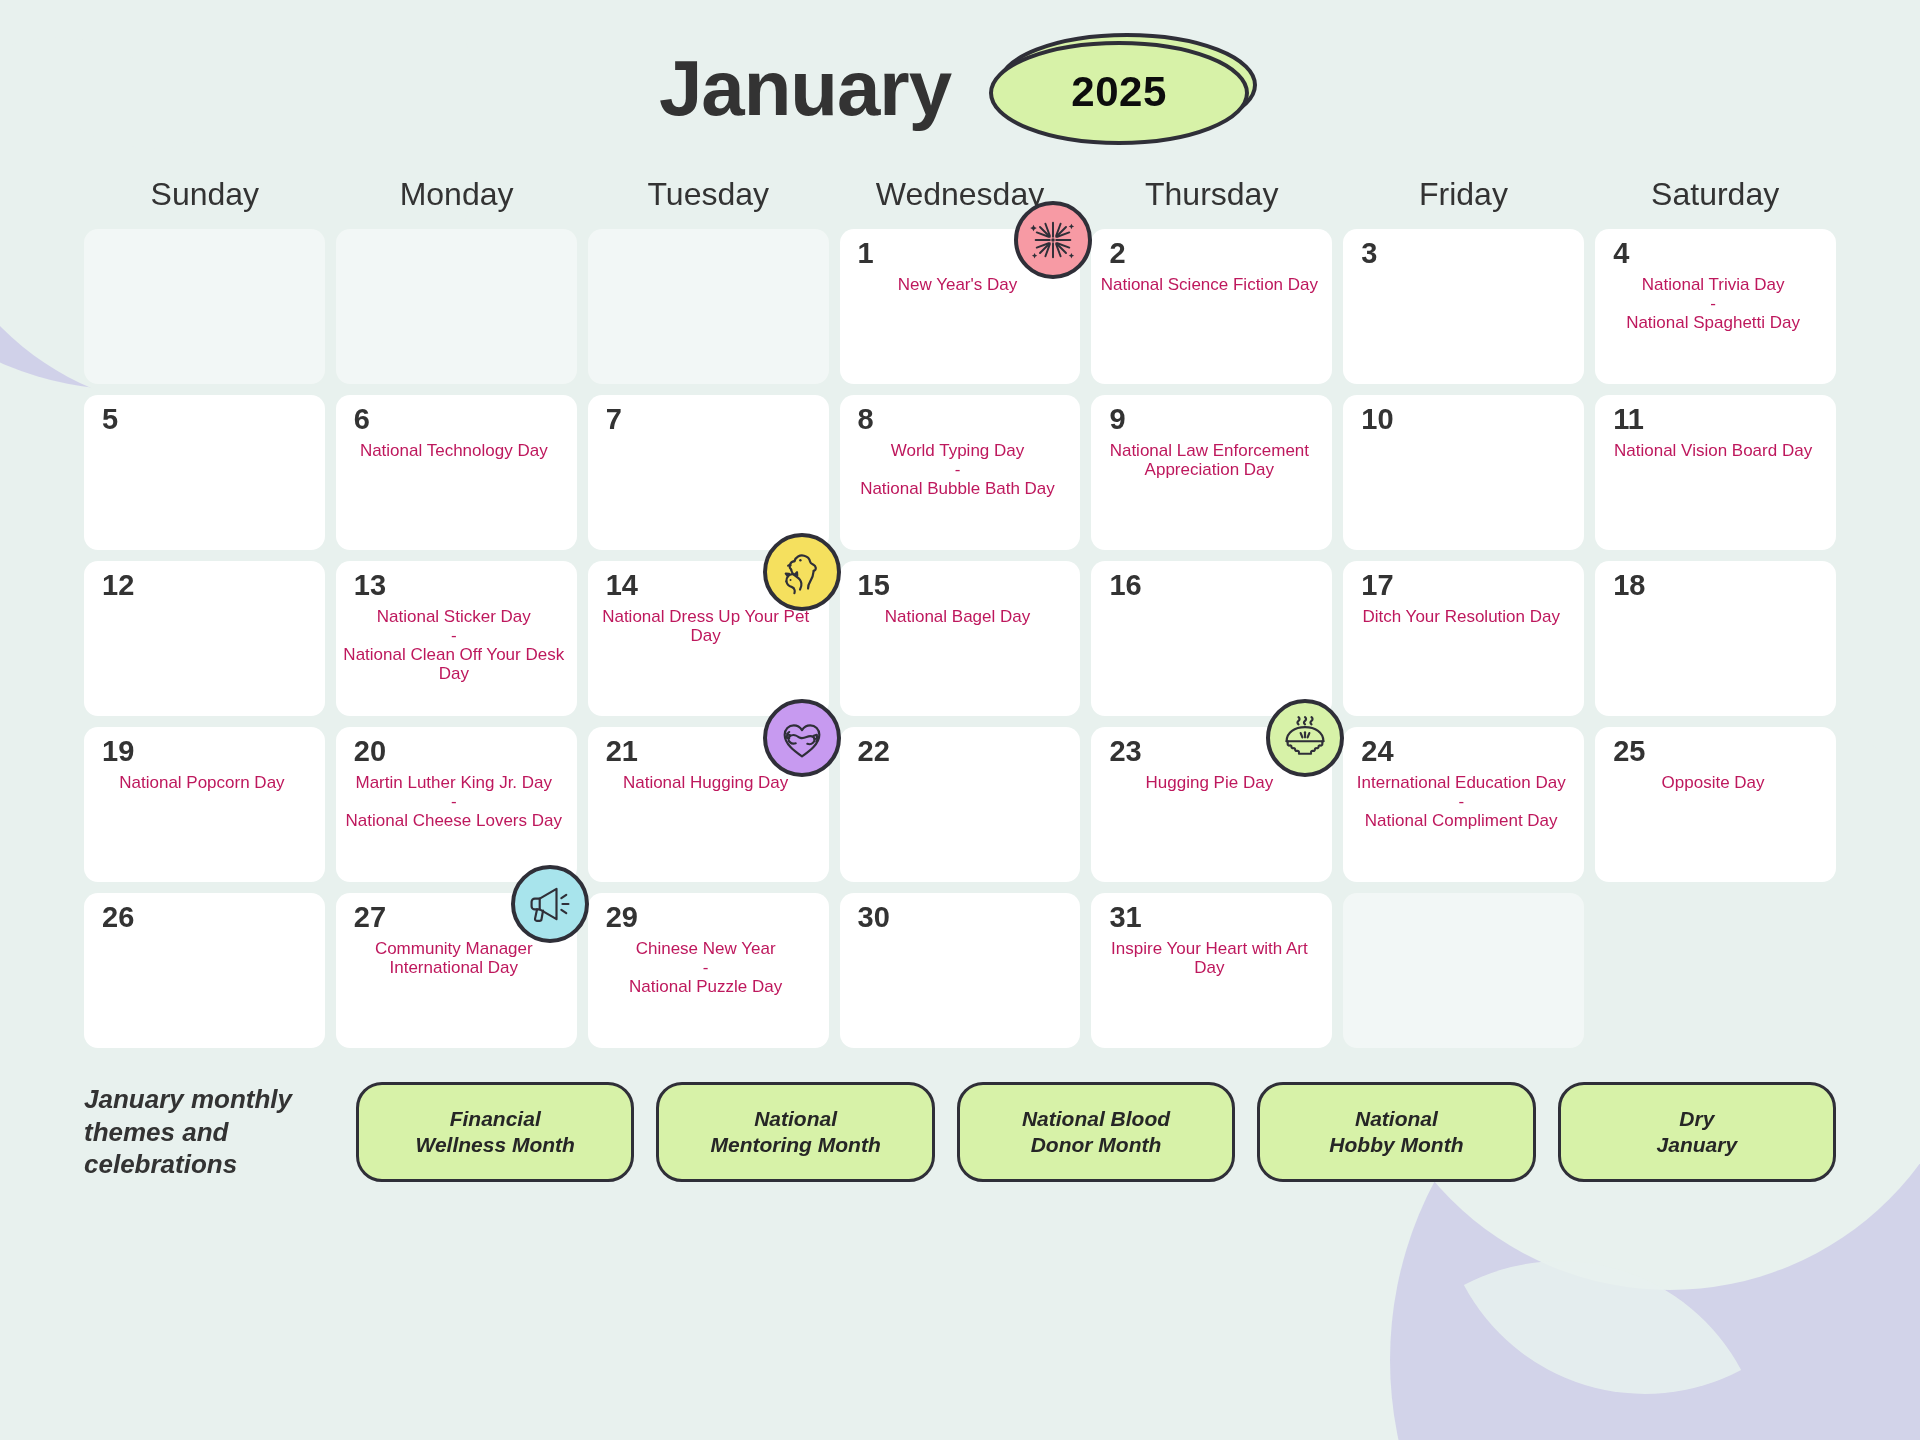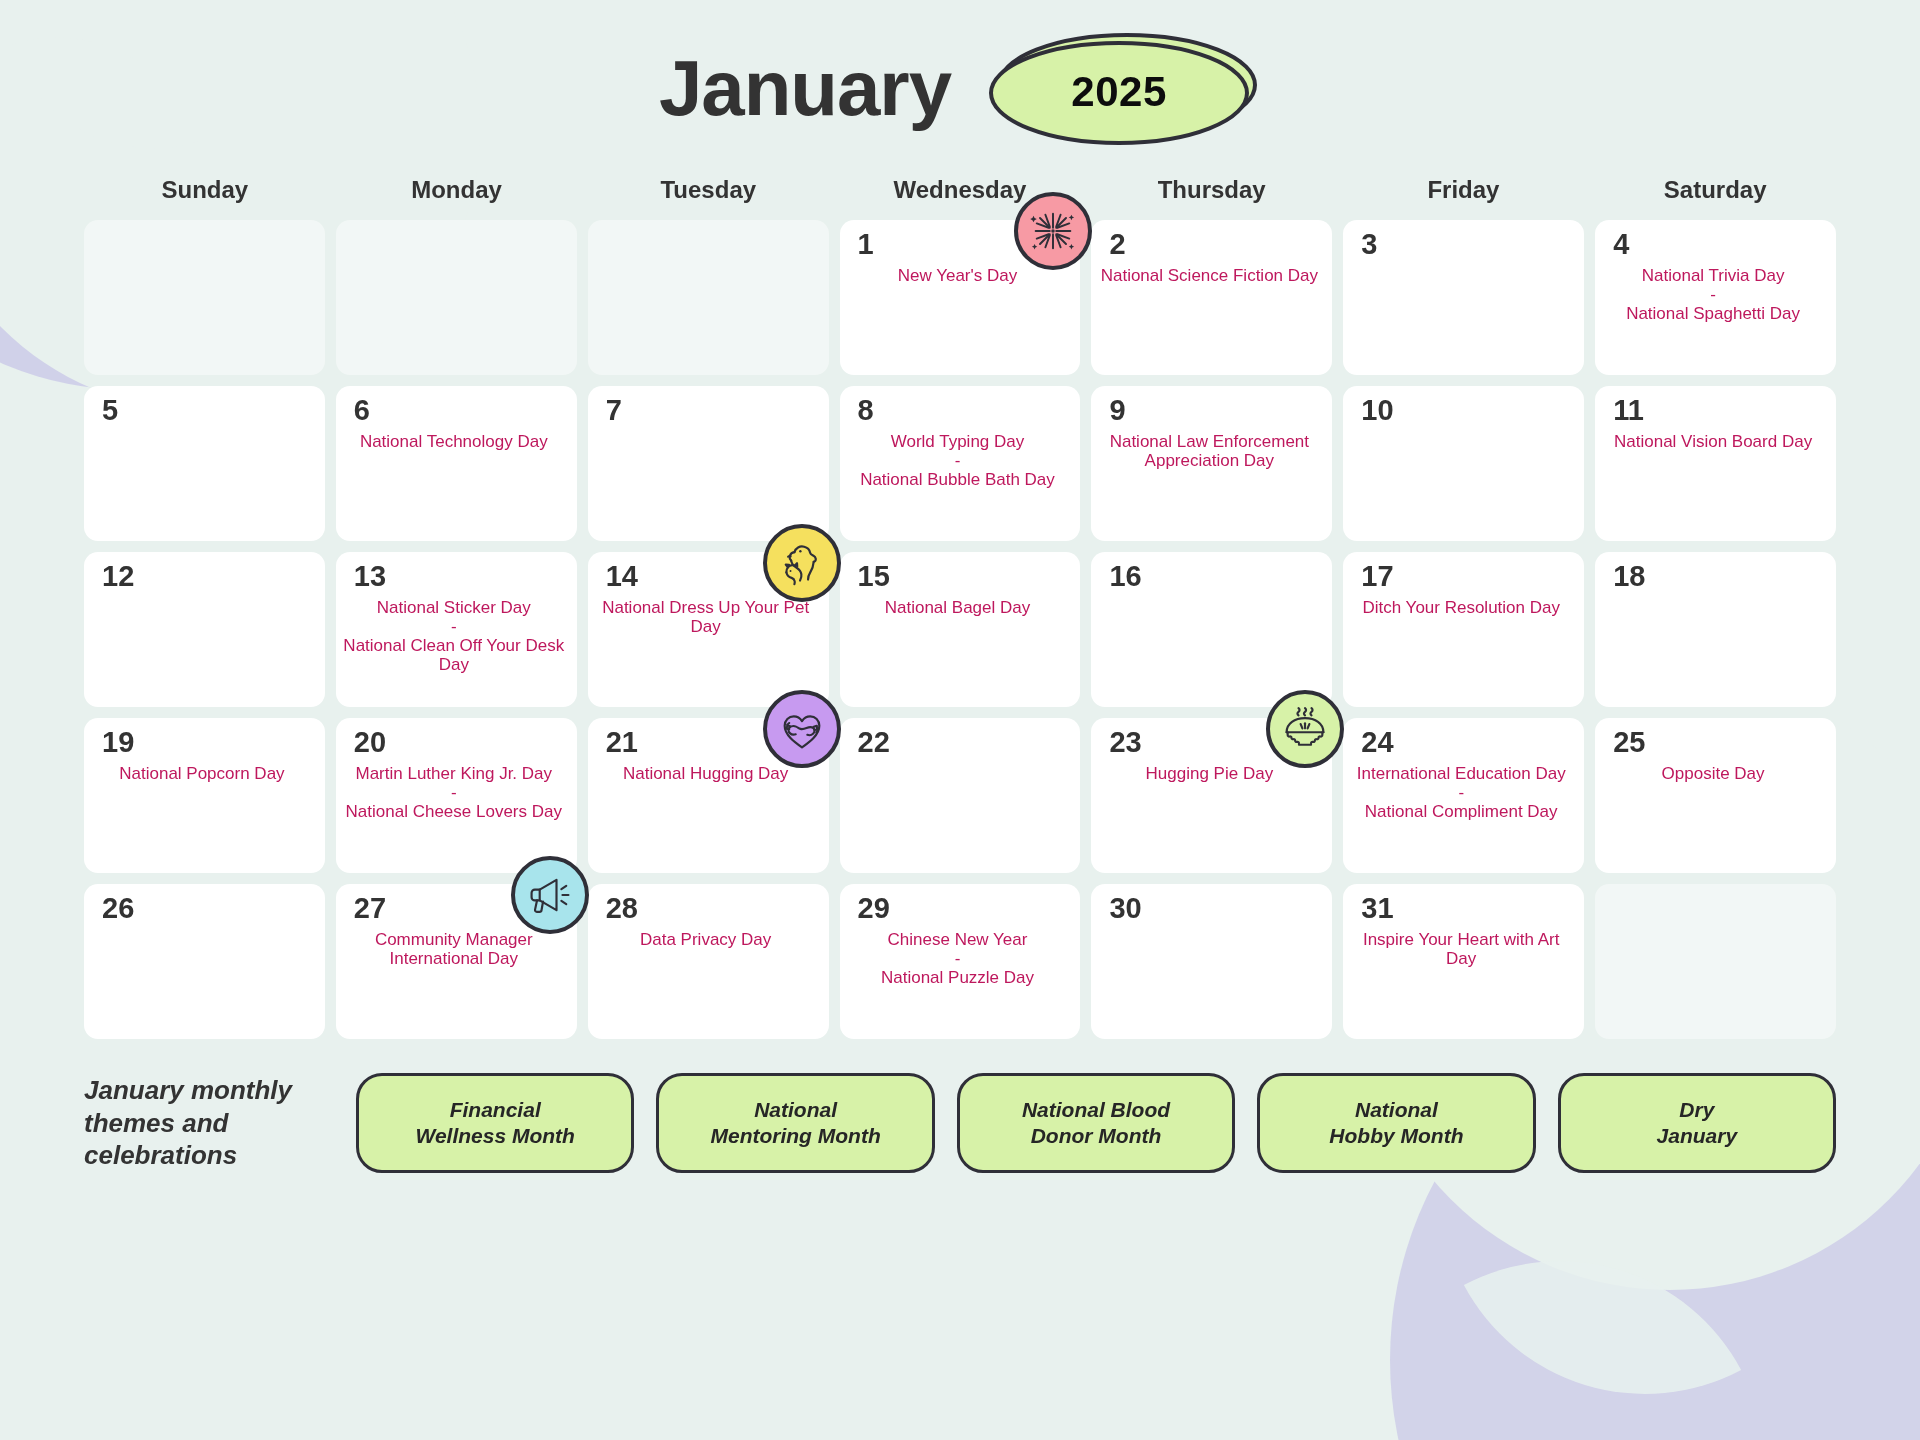--- a/index.html
+++ b/index.html
@@ -95,22 +95,22 @@
   .weekdays {
     position: relative;
     display: grid;
     grid-template-columns: repeat(7, 1fr);
     column-gap: 10px;
     padding: 0 84px;
     margin-bottom: 16px;
   }
   .weekday {
     text-align: center;
-    font-size: 24px;
-    font-weight: 700;
+    font-size: 32px;
+    font-weight: 400;
     color: #333333;
   }
 
   
   .grid {
     position: relative;
     display: grid;
     grid-template-columns: repeat(7, 1fr);
     grid-auto-rows: 155px;
     gap: 11px;
@@ -439,26 +439,20 @@
      <path d="M30 10L14.5 19H10a3 3 0 0 0-3 3v4a3 3 0 0 0 3 3h4.5L30 38z"></path>
      <path d="M14.5 19v10"></path>
      <path d="M12 29l-1.8 8.5c-.2 1 .5 2 1.6 2h2.6c.9 0 1.7-.7 1.8-1.6L17.6 30"></path>
      <path d="M34.5 18.5l4.5-3"></path>
      <path d="M35.5 24h5.5"></path>
      <path d="M34.5 29.5l4.5 3"></path>
    </svg>
         </div>
       </div>
       <div class="cell">
-        <div class="daynum">28</div>
-        <div class="events">
-          <span class="sep">Data Privacy Day</span>
-        </div>
-      </div>
-      <div class="cell">
         <div class="daynum">29</div>
         <div class="events">
           <span class="sep">Chinese New Year</span>
           <span class="sep">-</span>
           <span class="sep">National Puzzle Day</span>
         </div>
       </div>
       <div class="cell">
         <div class="daynum">30</div>
       </div>

